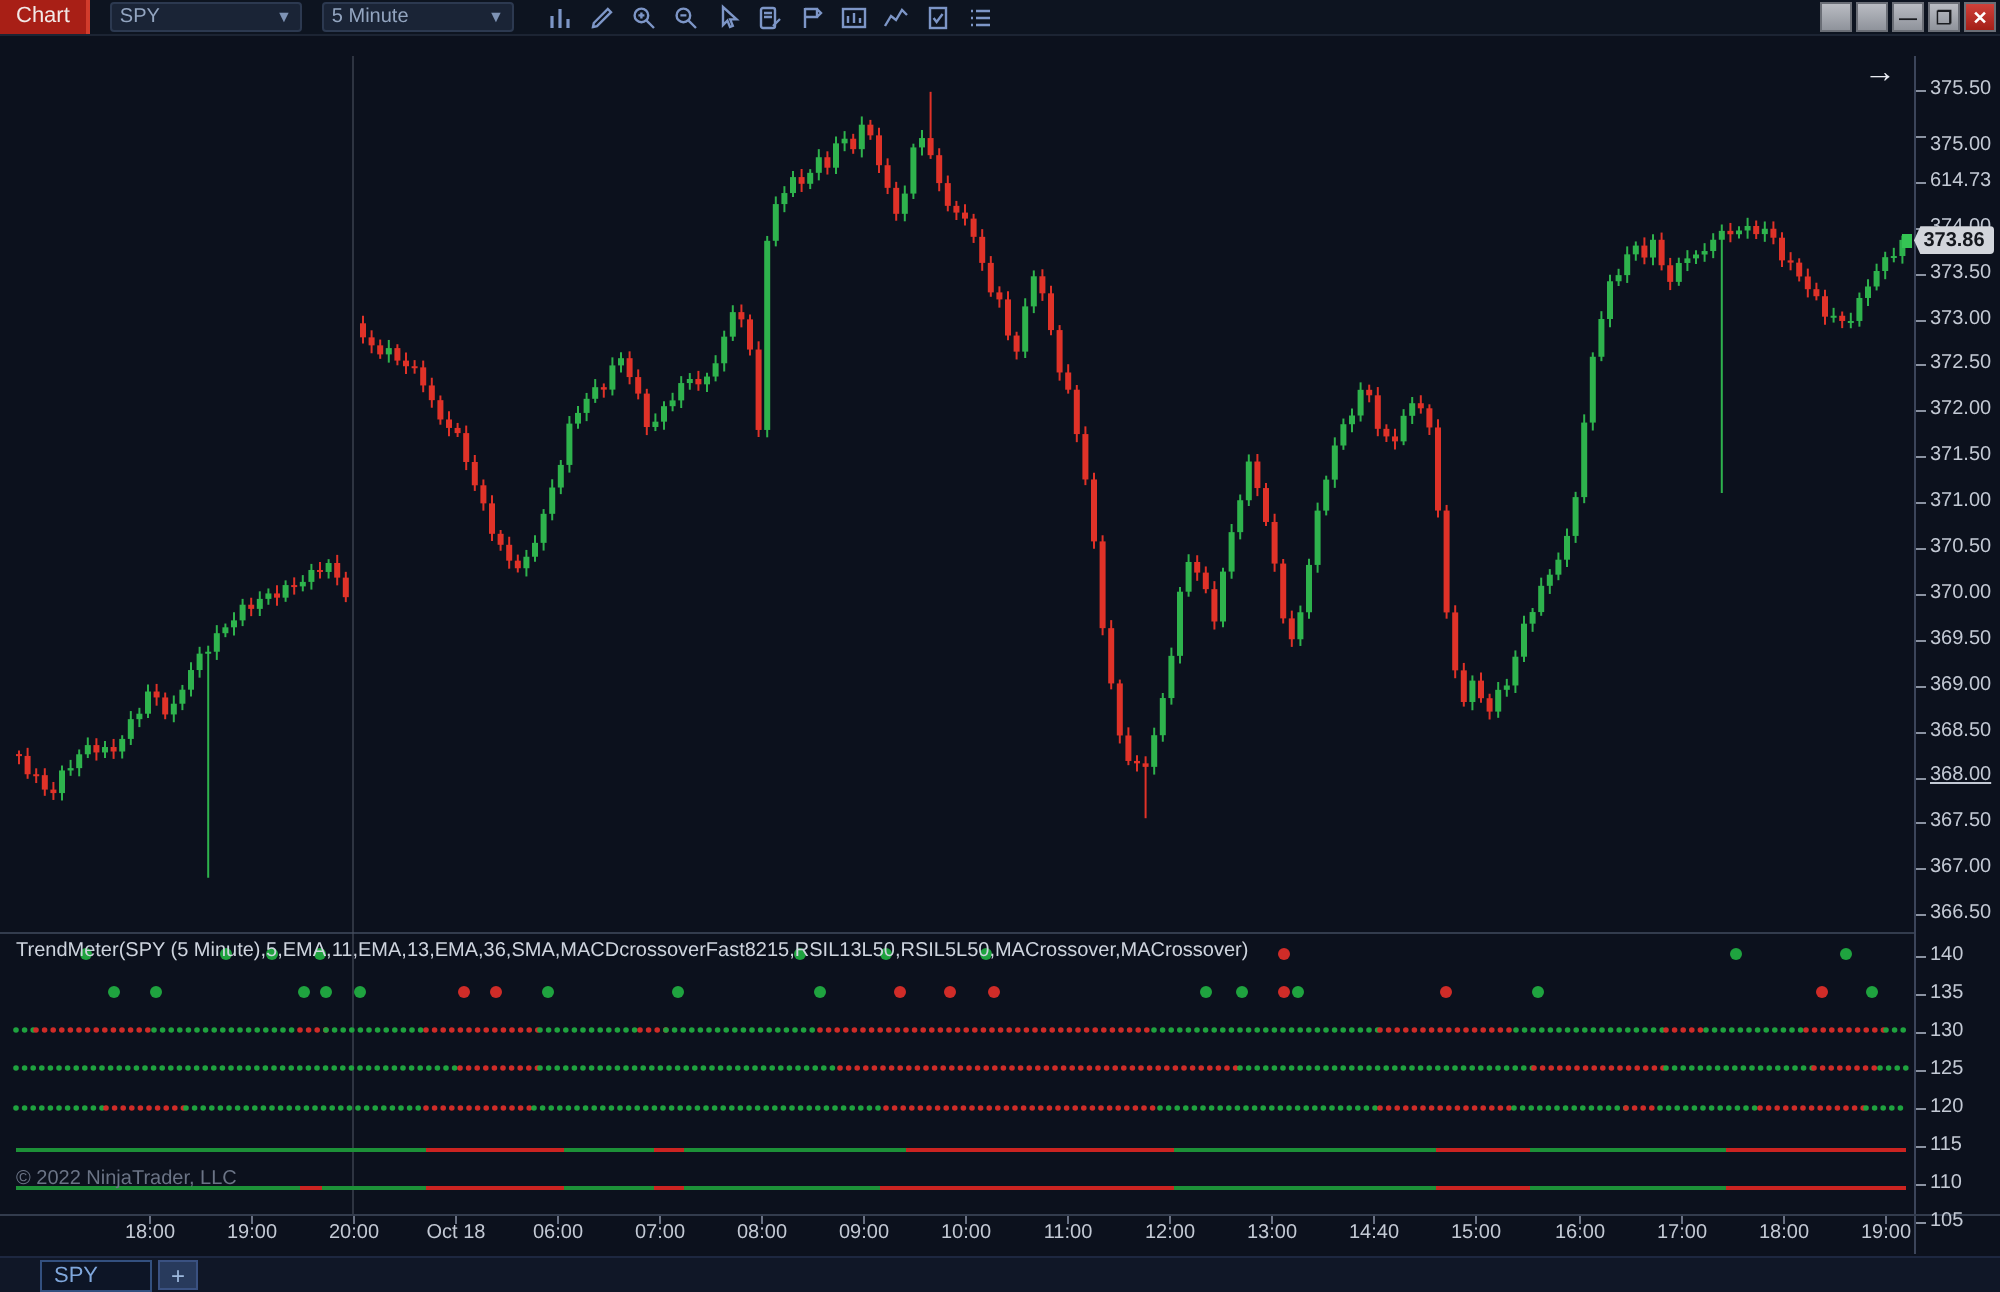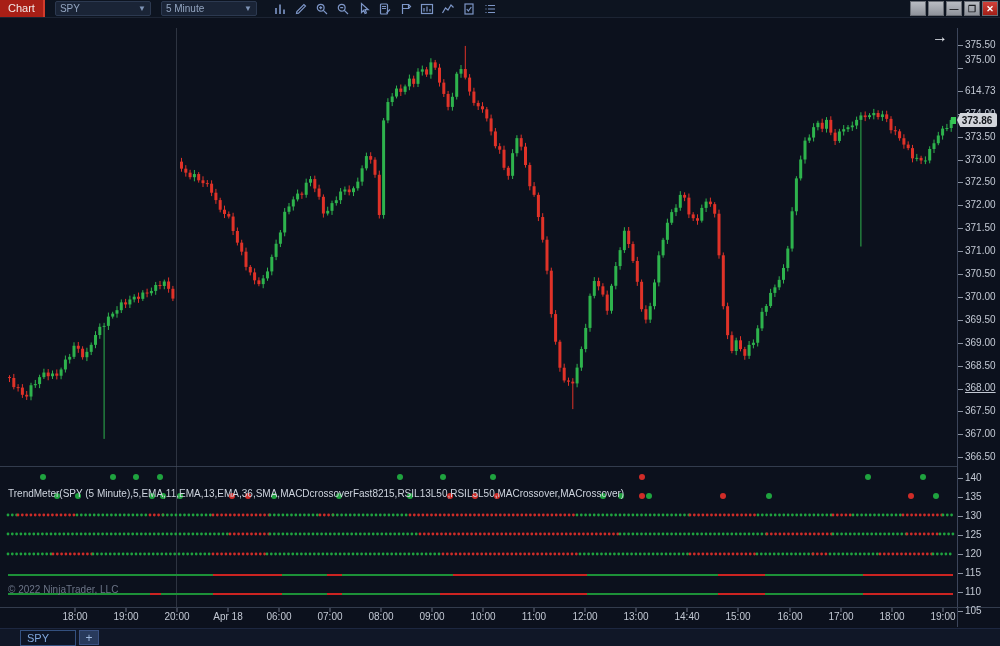--- a/index.html
+++ b/index.html
@@ -27,21 +27,21 @@
   
   #surface{position:absolute;left:0;top:18px;width:1000px;height:628px;}
   #gfx{position:absolute;left:0;top:0;pointer-events:none;}
   .axis-label{position:absolute;font-size:10px;color:#c3c9d4;white-space:nowrap;}
   .axis-tick-dash{position:absolute;width:5px;height:1px;background:#8b93a2;}
   #price-badge{position:absolute;left:957px;width:40px;height:14px;background:#d2d5db;color:#14171d;
                font-size:10px;font-weight:bold;display:flex;align-items:center;justify-content:center;
                border-radius:2px;clip-path:polygon(0 50%,8% 0,100% 0,100% 100%,8% 100%);}
   #last-marker{position:absolute;width:5px;height:7px;background:#35c554;}
   #goto-arrow{position:absolute;left:932px;top:10px;color:#e8ebf1;font-size:16px;cursor:pointer;}
-  #panel-label{position:absolute;left:8px;top:470px;font-size:10px;color:#ced4de;letter-spacing:0;}
+  #panel-label{position:absolute;left:8px;top:452px;font-size:10px;color:#ced4de;letter-spacing:0;}
   #copyright{position:absolute;left:8px;top:566px;font-size:10px;color:#6b7486;}
   .time-label{position:absolute;top:593px;font-size:10px;color:#c3c9d4;transform:translateX(-50%);}
   
   #tabstrip{position:absolute;left:0;top:628px;width:1000px;height:18px;background:#101727;
             border-top:1px solid #1d2740;display:flex;align-items:center;}
   #spy-tab{margin-left:20px;width:56px;height:16px;background:#0d1526;border:1px solid #33507f;
            color:#7fa7dc;font-size:11px;display:flex;align-items:center;padding-left:6px;cursor:pointer;}
   #add-tab{margin-left:3px;width:20px;height:15px;background:#283a5c;border:1px solid #3a5181;
            color:#9db8dd;font-size:12px;display:flex;align-items:center;justify-content:center;cursor:pointer;}
 </style>
@@ -1322,21 +1322,21 @@
         <line x1="738" y1="590" x2="738" y2="594" stroke="#6a7284" stroke-width="1"></line>
         <line x1="790" y1="590" x2="790" y2="594" stroke="#6a7284" stroke-width="1"></line>
         <line x1="841" y1="590" x2="841" y2="594" stroke="#6a7284" stroke-width="1"></line>
         <line x1="892" y1="590" x2="892" y2="594" stroke="#6a7284" stroke-width="1"></line>
         <line x1="943" y1="590" x2="943" y2="594" stroke="#6a7284" stroke-width="1"></line>
       </svg>
     <div id="goto-arrow">→</div>
     <div id="labels-layer">
         <div class="axis-label" style="left: 965px; top: 21px;">375.50</div>
         <div class="axis-tick-dash" style="left: 958px; top: 27px;"></div>
-        <div class="axis-label" style="left: 965px; top: 36px; text-align: right;">375.00</div>
+        <div class="axis-label" style="left: 965px; top: 49px; text-align: right;">375.00</div>
         <div class="axis-tick-dash" style="left: 958px; top: 49.9px;"></div>
         <div class="axis-label" style="left: 965px; top: 66.8px;">614.73</div>
         <div class="axis-tick-dash" style="left: 958px; top: 72.8px;"></div>
         <div class="axis-label" style="left: 965px; top: 89.7px;">374.00</div>
         <div class="axis-tick-dash" style="left: 958px; top: 95.7px;"></div>
         <div class="axis-label" style="left: 965px; top: 112.6px;">373.50</div>
         <div class="axis-tick-dash" style="left: 958px; top: 118.6px;"></div>
         <div class="axis-label" style="left: 965px; top: 135.5px;">373.00</div>
         <div class="axis-tick-dash" style="left: 958px; top: 141.5px;"></div>
         <div class="axis-label" style="left: 965px; top: 158.4px;">372.50</div>
@@ -1377,21 +1377,21 @@
         <div class="axis-tick-dash" style="left: 958px; top: 536.2px;"></div>
         <div class="axis-label" style="left: 965px; top: 549.25px;">115</div>
         <div class="axis-tick-dash" style="left: 958px; top: 555.25px;"></div>
         <div class="axis-label" style="left: 965px; top: 568.3px;">110</div>
         <div class="axis-tick-dash" style="left: 958px; top: 574.3px;"></div>
         <div class="axis-label" style="left: 965px; top: 587.35px;">105</div>
         <div class="axis-tick-dash" style="left: 958px; top: 593.35px;"></div>
         <div class="time-label" style="left: 75px;">18:00</div>
         <div class="time-label" style="left: 126px;">19:00</div>
         <div class="time-label" style="left: 177px;">20:00</div>
-        <div class="time-label" style="left: 228px;">Apr 18</div>
+        <div class="time-label" style="left: 228px;">Oct 18</div>
         <div class="time-label" style="left: 279px;">06:00</div>
         <div class="time-label" style="left: 330px;">07:00</div>
         <div class="time-label" style="left: 381px;">08:00</div>
         <div class="time-label" style="left: 432px;">09:00</div>
         <div class="time-label" style="left: 483px;">10:00</div>
         <div class="time-label" style="left: 534px;">11:00</div>
         <div class="time-label" style="left: 585px;">12:00</div>
         <div class="time-label" style="left: 636px;">13:00</div>
         <div class="time-label" style="left: 687px;">14:40</div>
         <div class="time-label" style="left: 738px;">15:00</div>

